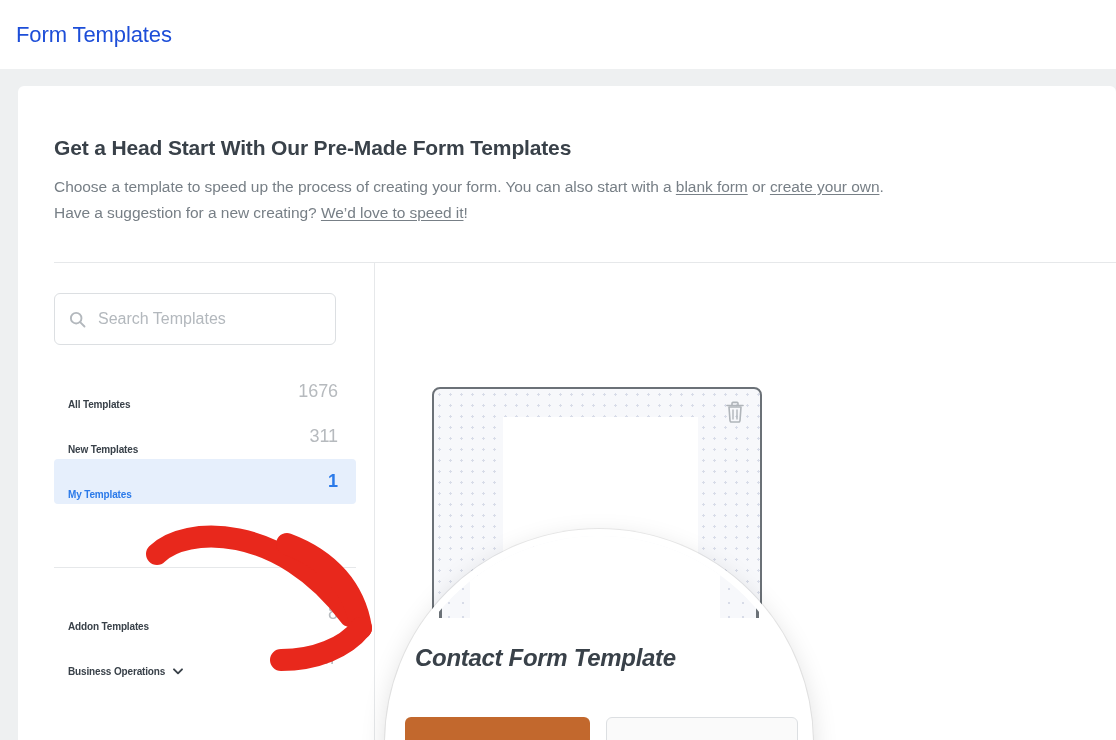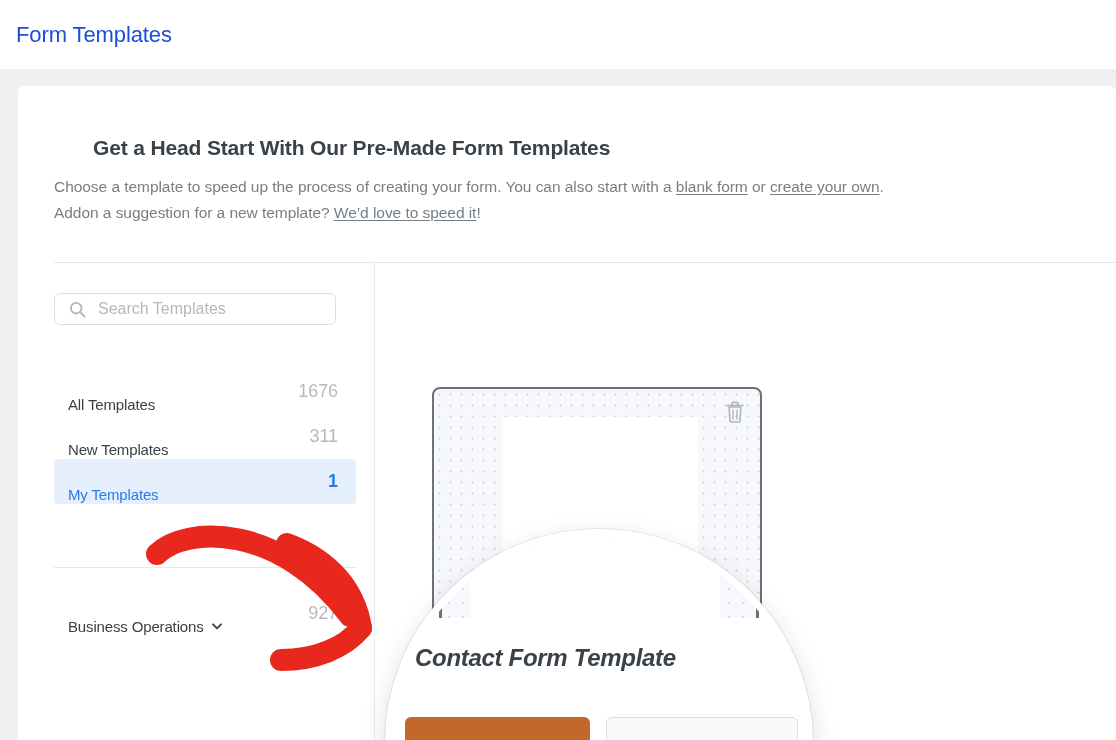--- a/index.html
+++ b/index.html
@@ -47,21 +47,20 @@
   }
 
   
   #intro { position: absolute; left: 36px; top: 50px; width: 1030px; }
   #intro-heading {
     font-size: 21px;
     font-weight: 700;
     color: #394149;
     letter-spacing: -0.15px;
     margin-bottom: 14px;
-    margin-left: 39px;
   }
   #intro-desc {
     font-size: 15.5px;
     line-height: 26px;
     color: #777f86;
     letter-spacing: -0.05px;
     max-width: 1070px;
   }
   #intro-desc a {
     color: #777f86;
@@ -87,21 +86,21 @@
   
   #sidebar {
     position: absolute;
     left: 36px; top: 176px;
     width: 302px;
   }
 
   #search-box {
     position: absolute;
     left: 0; top: 31px;
-    width: 282px; height: 32px;
+    width: 282px; height: 52px;
     border: 1px solid #dcdfe2;
     border-radius: 6px;
     background: #ffffff;
     display: flex;
     align-items: center;
     padding: 0 14px;
   }
   #search-icon { width: 17px; height: 17px; flex: 0 0 auto; }
   #search-input {
     border: none;
@@ -120,22 +119,22 @@
 
   .cat-row {
     display: flex;
     align-items: center;
     justify-content: space-between;
     height: 45px;
     padding: 0 18px 0 14px;
     border-radius: 4px;
   }
   .cat-label {
-    font-size: 15px;
-    font-weight: 400;
+    font-size: 10px;
+    font-weight: 700;
     color: #394149;
     letter-spacing: -0.15px;
     display: flex;
     align-items: center;
     gap: 7px;
     margin-top: 25px;
   }
   .cat-count {
     font-size: 18px;
     font-weight: 400;
@@ -273,21 +272,21 @@
   <div id="page-title">Form Templates</div>
 </div>
 
 <div id="page-bg"></div>
 
 <div id="content-card">
 
   <div id="intro">
     <div id="intro-heading">Get a Head Start With Our Pre-Made Form Templates</div>
     <div id="intro-desc">
-      <span>Choose a template to speed up the process of creating your form. You can also start with a </span><a href="#">blank form</a><span> or </span><a href="#">create your own</a><span>. </span><br><span>Addon a suggestion for a new template? </span><a href="#">We’d love to speed it</a><span>!</span>
+      <span>Choose a template to speed up the process of creating your form. You can also start with a </span><a href="#">blank form</a><span> or </span><a href="#">create your own</a><span>. </span><br><span>Have a suggestion for a new creating? </span><a href="#">We’d love to speed it</a><span>!</span>
     </div>
   </div>
 
   <div class="hdiv" id="divider-top"></div>
   <div class="hdiv" id="divider-mid"></div>
   <div class="vdiv" id="divider-vert"></div>
 
   <div id="sidebar">
 
     <div id="search-box">
@@ -307,20 +306,24 @@
         <span class="cat-label">New Templates</span>
         <span class="cat-count">311</span>
       </div>
       <div class="cat-row active">
         <span class="cat-label">My Templates</span>
         <span class="cat-count">1</span>
       </div>
     </div>
 
     <div id="cat-list-secondary">
+      <div class="cat-row">
+        <span class="cat-label">Addon Templates</span>
+        <span class="cat-count">8</span>
+      </div>
       <div class="cat-row">
         <span class="cat-label">
           <span>Business Operations</span>
           <svg class="chev" viewBox="0 0 12 12" fill="none">
             <path d="M2 4.3 L6 8.3 L10 4.3" stroke="#394149" stroke-width="1.9" stroke-linecap="round" stroke-linejoin="round"></path>
           </svg>
         </span>
         <span class="cat-count">927</span>
       </div>
     </div>

